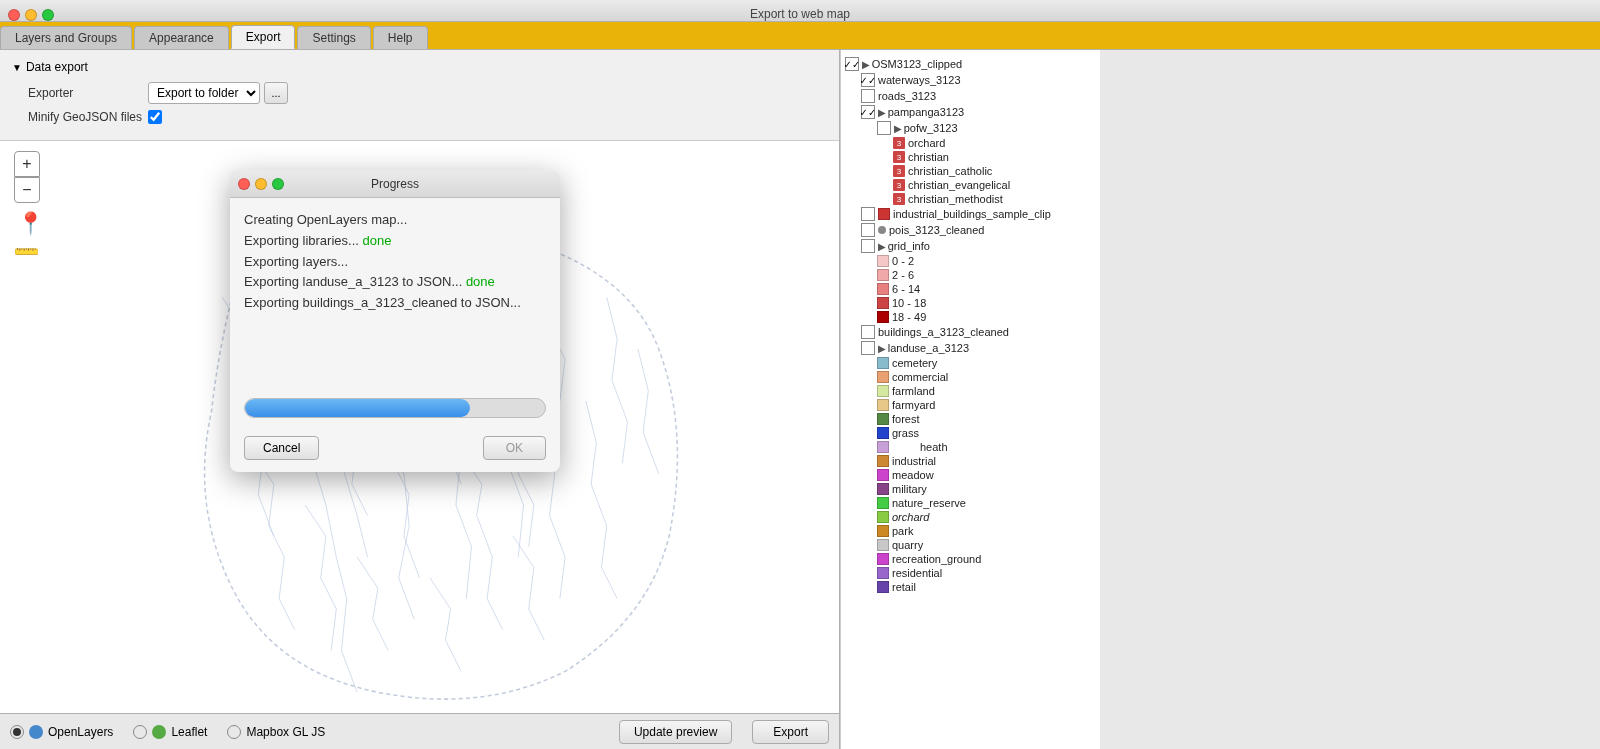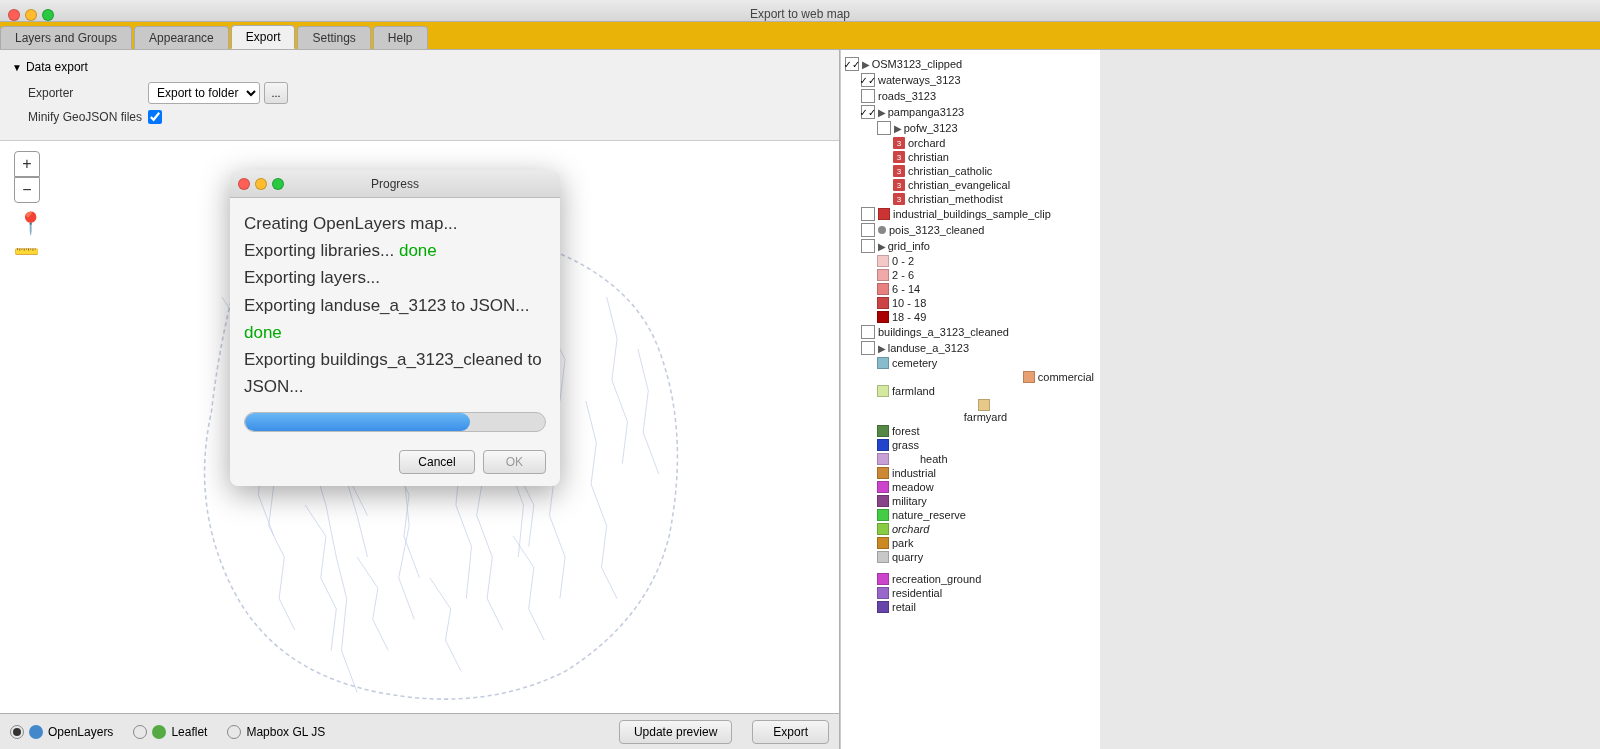--- a/index.html
+++ b/index.html
@@ -354,21 +354,21 @@
     }
     .dialog-btn.close { background: #ff5f57; }
     .dialog-btn.min { background: #febc2e; }
     .dialog-btn.max { background: #28c840; }
     .dialog-title { font-size: 12px; color: #333; }
     .dialog-body {
       padding: 12px 14px;
       min-height: 200px;
     }
     .dialog-log {
-      font-size: 17px;
+      font-size: 13px;
       line-height: 1.6;
       color: #333;
     }
     .log-done { color: #00aa00; }
     .dialog-progress {
       padding: 0 14px 10px;
     }
     .progress-bar-bg {
       width: 100%;
       height: 20px;
@@ -378,21 +378,21 @@
       border: 1px solid #bbb;
     }
     .progress-bar-fill {
       height: 100%;
       background: linear-gradient(to bottom, #6bb8f5, #3a8fe8);
       border-radius: 10px;
       transition: width 0.3s;
     }
     .dialog-buttons {
       display: flex;
-      justify-content: flex-end;
+      justify-content: space-between;
       gap: 8px;
       padding: 8px 14px 12px;
     }
     .dialog-cancel-btn {
       padding: 4px 18px;
       font-size: 12px;
       border: 1px solid #aaa;
       border-radius: 4px;
       background: linear-gradient(to bottom, #f8f8f8, #e0e0e0);
       cursor: pointer;
@@ -642,29 +642,29 @@
         </div>
         <div class="layer-item" style="padding-left: 16px;">
           <span class="layer-checkbox"></span>
           <span class="layer-group-icon">▶</span>
           <span class="layer-name">landuse_a_3123</span>
         </div>
         <div class="layer-item" style="padding-left: 32px;">
           <span class="color-swatch" style="background:#88bbcc"></span>
           <span class="layer-name">cemetery</span>
         </div>
-        <div class="layer-item" style="padding-left: 32px; justify-content: flex-end;">
+        <div class="layer-item" style="padding-left: 32px;">
           <span class="color-swatch" style="background:#e8a070"></span>
           <span class="layer-name">commercial</span>
         </div>
         <div class="layer-item" style="padding-left: 32px;">
           <span class="color-swatch" style="background:#d4e8a0"></span>
           <span class="layer-name">farmland</span>
         </div>
-        <div class="layer-item" style="padding-left: 32px; flex-direction: column;">
+        <div class="layer-item" style="padding-left: 32px;">
           <span class="color-swatch" style="background:#e8c888"></span>
           <span class="layer-name">farmyard</span>
         </div>
         <div class="layer-item" style="padding-left: 32px;">
           <span class="color-swatch" style="background:#558844"></span>
           <span class="layer-name">forest</span>
         </div>
         <div class="layer-item" style="padding-left: 32px;">
           <span class="color-swatch" style="background:#2244cc"></span>
           <span class="layer-name">grass</span>
@@ -694,21 +694,21 @@
           <span class="layer-name">orchard</span>
         </div>
         <div class="layer-item" style="padding-left: 32px;">
           <span class="color-swatch" style="background:#cc8822"></span>
           <span class="layer-name">park</span>
         </div>
         <div class="layer-item" style="padding-left: 32px;">
           <span class="color-swatch" style="background:#c8c8c8"></span>
           <span class="layer-name">quarry</span>
         </div>
-        <div class="layer-item" style="padding-left: 32px; margin-top: 8px;">
+        <div class="layer-item" style="padding-left: 32px;">
           <span class="color-swatch" style="background:#cc44cc"></span>
           <span class="layer-name">recreation_ground</span>
         </div>
         <div class="layer-item" style="padding-left: 32px;">
           <span class="color-swatch" style="background:#9966cc"></span>
           <span class="layer-name">residential</span>
         </div>
         <div class="layer-item" style="padding-left: 32px;">
           <span class="color-swatch" style="background:#6644aa"></span>
           <span class="layer-name">retail</span>

